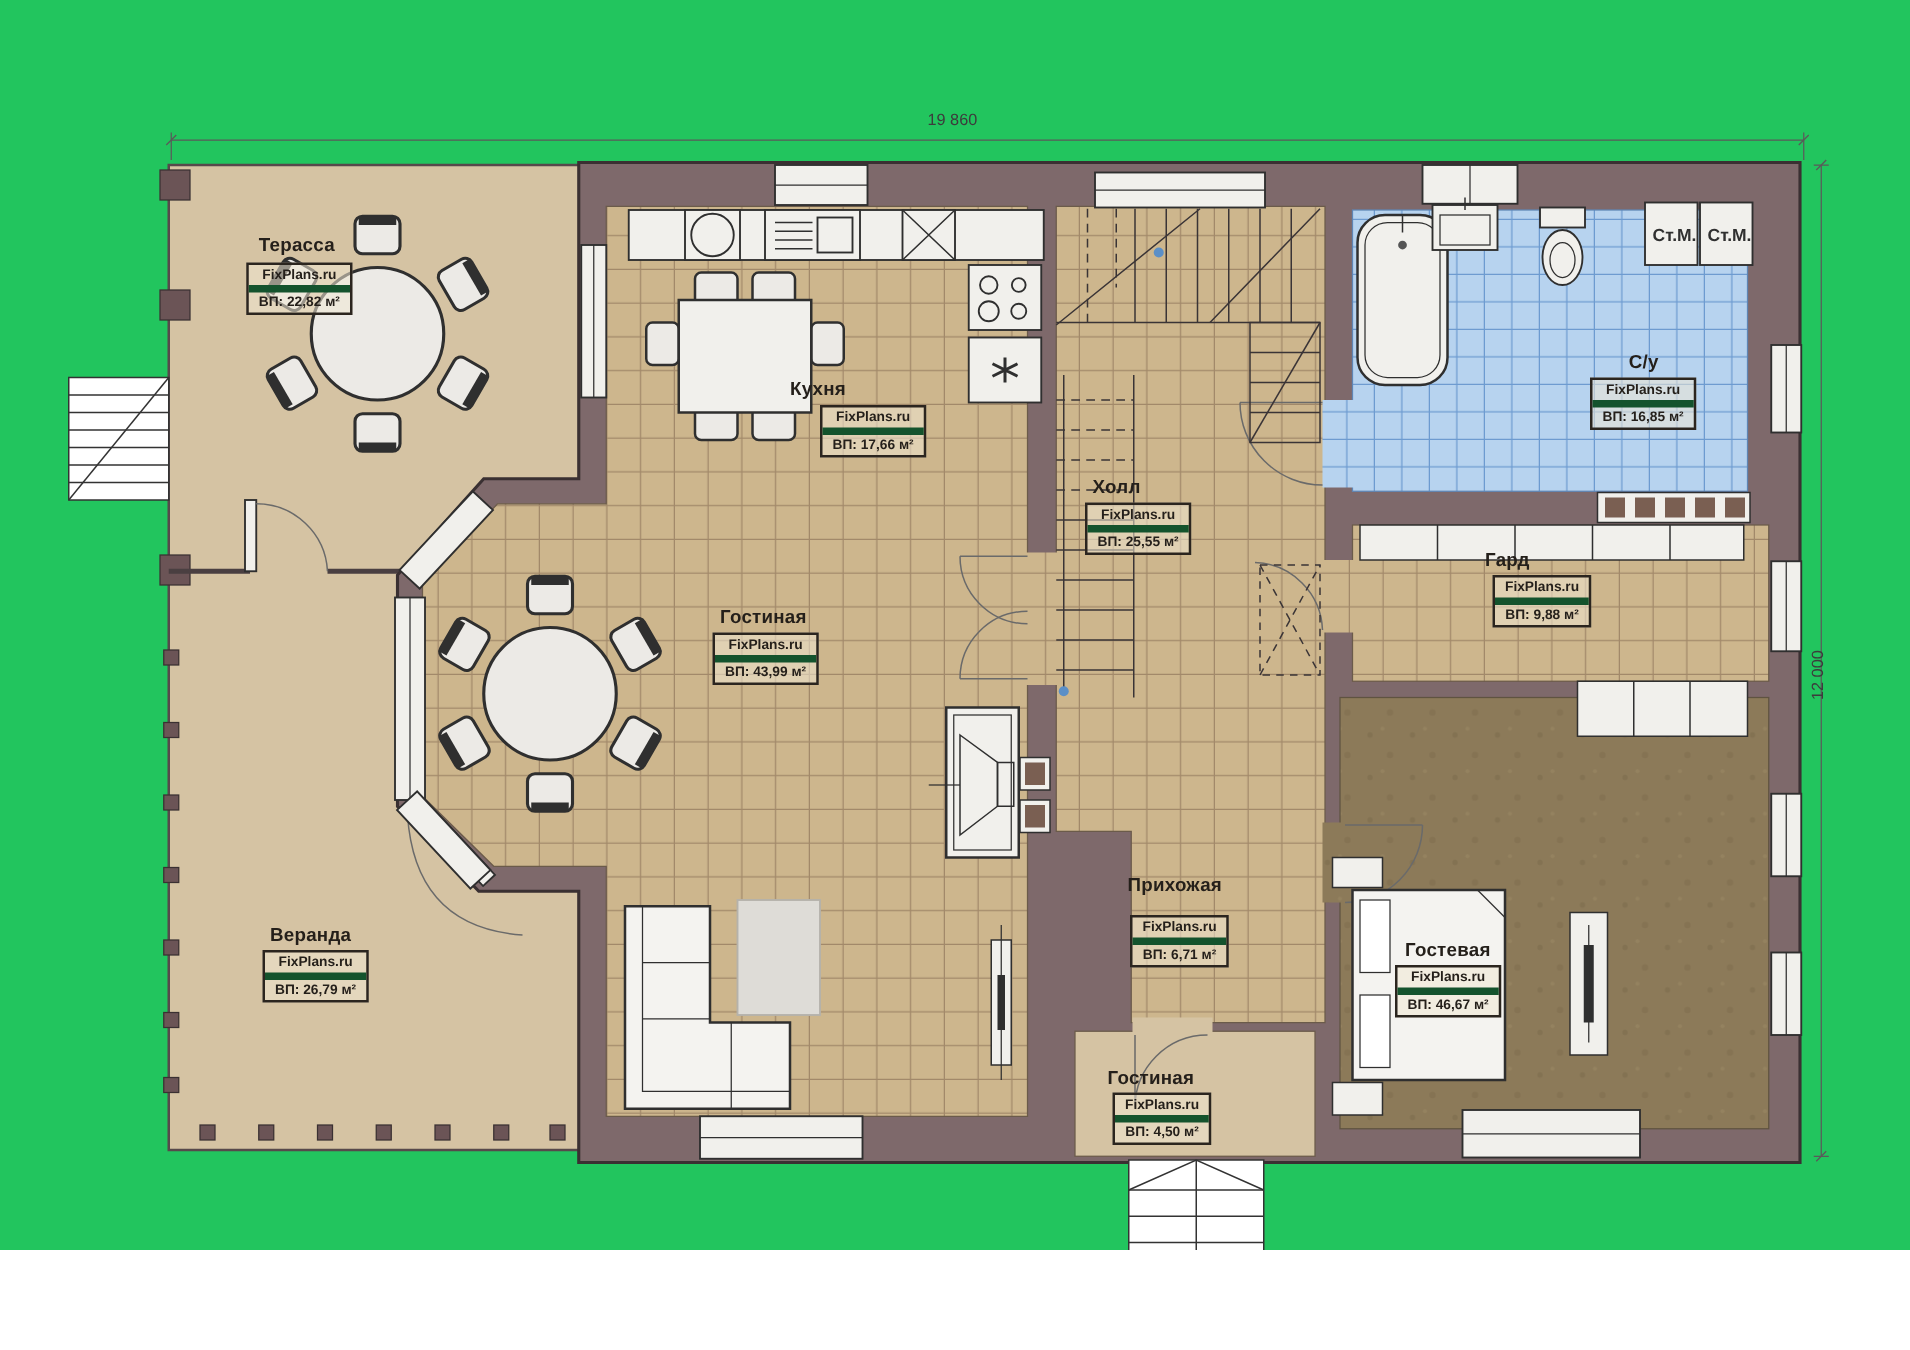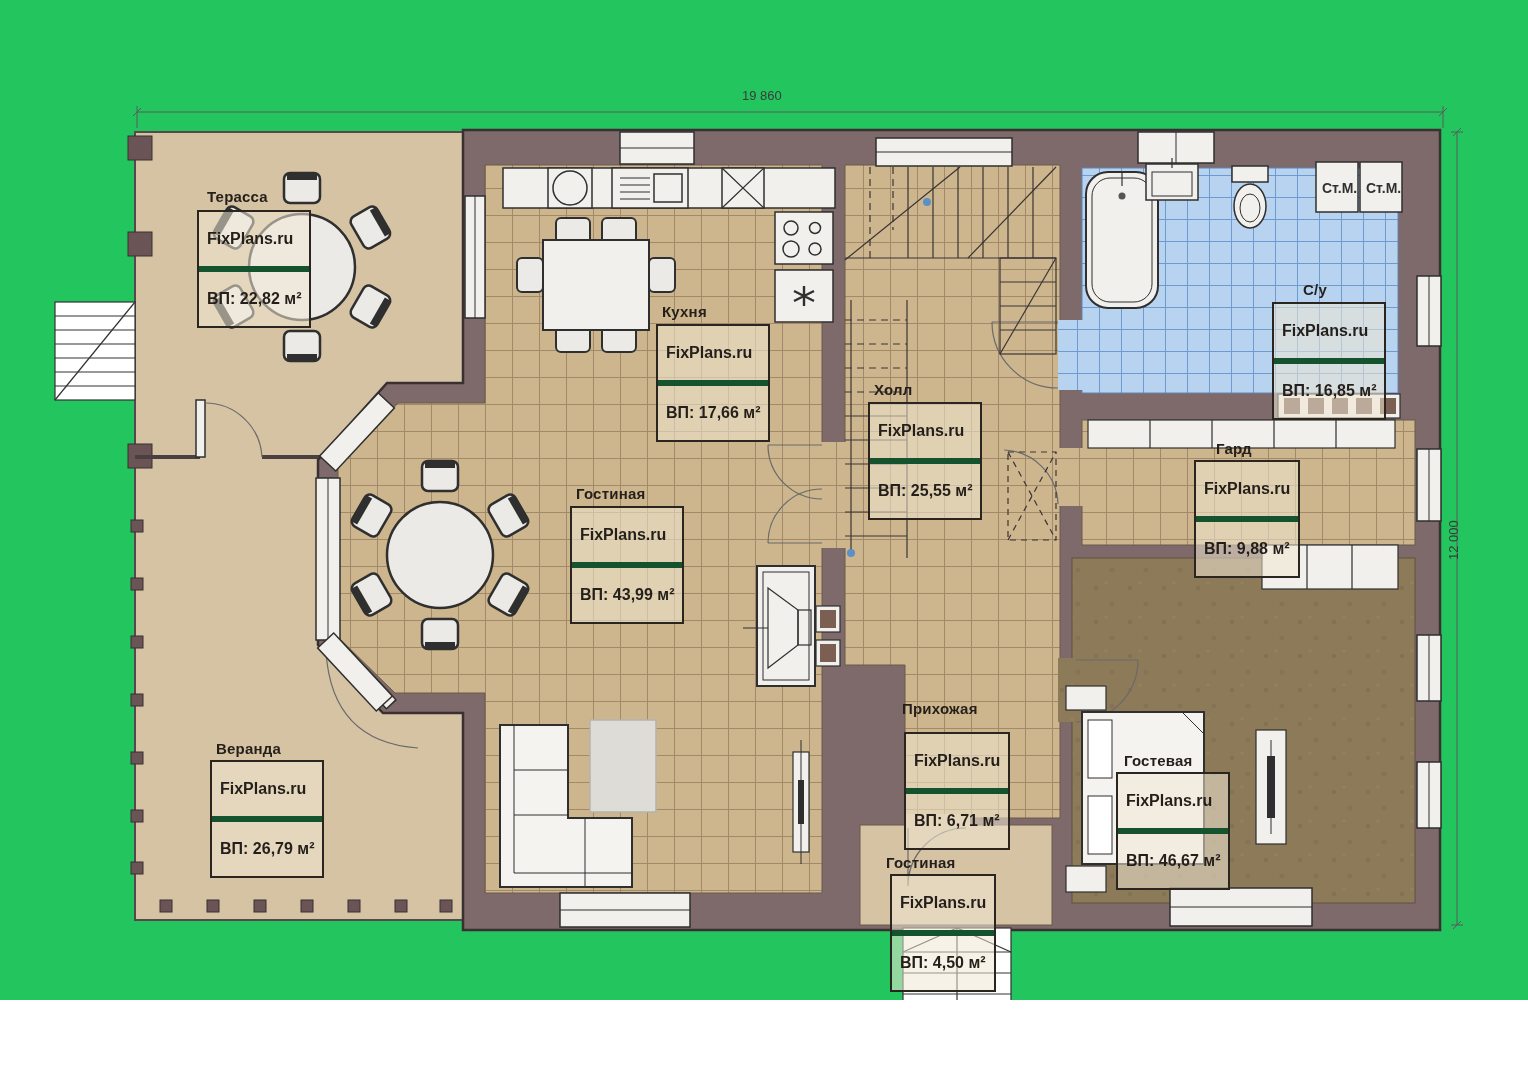--- a/index.html
+++ b/index.html
@@ -1,21 +1,21 @@
 <!DOCTYPE html>
 <html><head>
 <meta charset="utf-8">
 <style>
   html,body{margin:0;padding:0;background:#fff;}
   .stage{position:relative;width:1528px;height:1000px;background:#22c55e;overflow:hidden;
          font-family:"Liberation Sans",sans-serif;}
   svg{position:absolute;left:0;top:0;}
   .rname{position:absolute;font-weight:bold;font-size:15px;color:#241f1a;letter-spacing:.2px;white-space:nowrap;}
   .rbox{position:absolute;border:2px solid #2b251f;background:rgba(240,231,211,.55);}
-  .rbox .row{font-weight:bold;font-size:16px;color:#241f1a;padding:18px 8px;white-space:nowrap;text-align:left;}
+  .rbox .row{font-weight:bold;font-size:11px;color:#241f1a;padding:2px 8px;white-space:nowrap;text-align:center;}
   .rbox .row + .row{border-top:6px solid #14532d;}
   .dim{position:absolute;font-size:13px;color:#3c3c3c;white-space:nowrap;}
   .dim-v{transform:rotate(-90deg);transform-origin:left top;}
   .washer{position:absolute;font-weight:bold;font-size:14px;color:#303030;white-space:nowrap;}
 </style>
 </head>
 <body>
 
 <div class="stage">
 
@@ -294,39 +294,39 @@
 
 <div class="dim" style="left:742px;top:88px;">19 860</div>
 <div class="dim dim-v" style="left:1446px;top:560px;">12 000</div>
 
 <div class="rname" style="left:207px;top:188px;">Терасса</div>
 <div class="rbox" style="left:197px;top:210px;">
   <div class="row">FixPlans.ru</div>
   <div class="row">ВП: 22,82 м²</div>
 </div>
 
-<div class="rname" style="left:662px;top:303px;">Кухня</div>
+<div class="rname" style="left:632px;top:303px;">Кухня</div>
 <div class="rbox" style="left:656px;top:324px;">
   <div class="row">FixPlans.ru</div>
   <div class="row">ВП: 17,66 м²</div>
 </div>
 
 <div class="rname" style="left:874px;top:381px;">Холл</div>
 <div class="rbox" style="left:868px;top:402px;">
   <div class="row">FixPlans.ru</div>
   <div class="row">ВП: 25,55 м²</div>
 </div>
 
 <div class="rname" style="left:1303px;top:281px;">С/у</div>
 <div class="rbox" style="left:1272px;top:302px;">
   <div class="row">FixPlans.ru</div>
   <div class="row">ВП: 16,85 м²</div>
 </div>
 
-<div class="rname" style="left:1188px;top:440px;margin-left:28px;">Гард</div>
+<div class="rname" style="left:1188px;top:440px;">Гард</div>
 <div class="rbox" style="left:1194px;top:460px;">
   <div class="row">FixPlans.ru</div>
   <div class="row">ВП: 9,88 м²</div>
 </div>
 
 <div class="rname" style="left:576px;top:485px;">Гостиная</div>
 <div class="rbox" style="left:570px;top:506px;">
   <div class="row">FixPlans.ru</div>
   <div class="row">ВП: 43,99 м²</div>
 </div>

